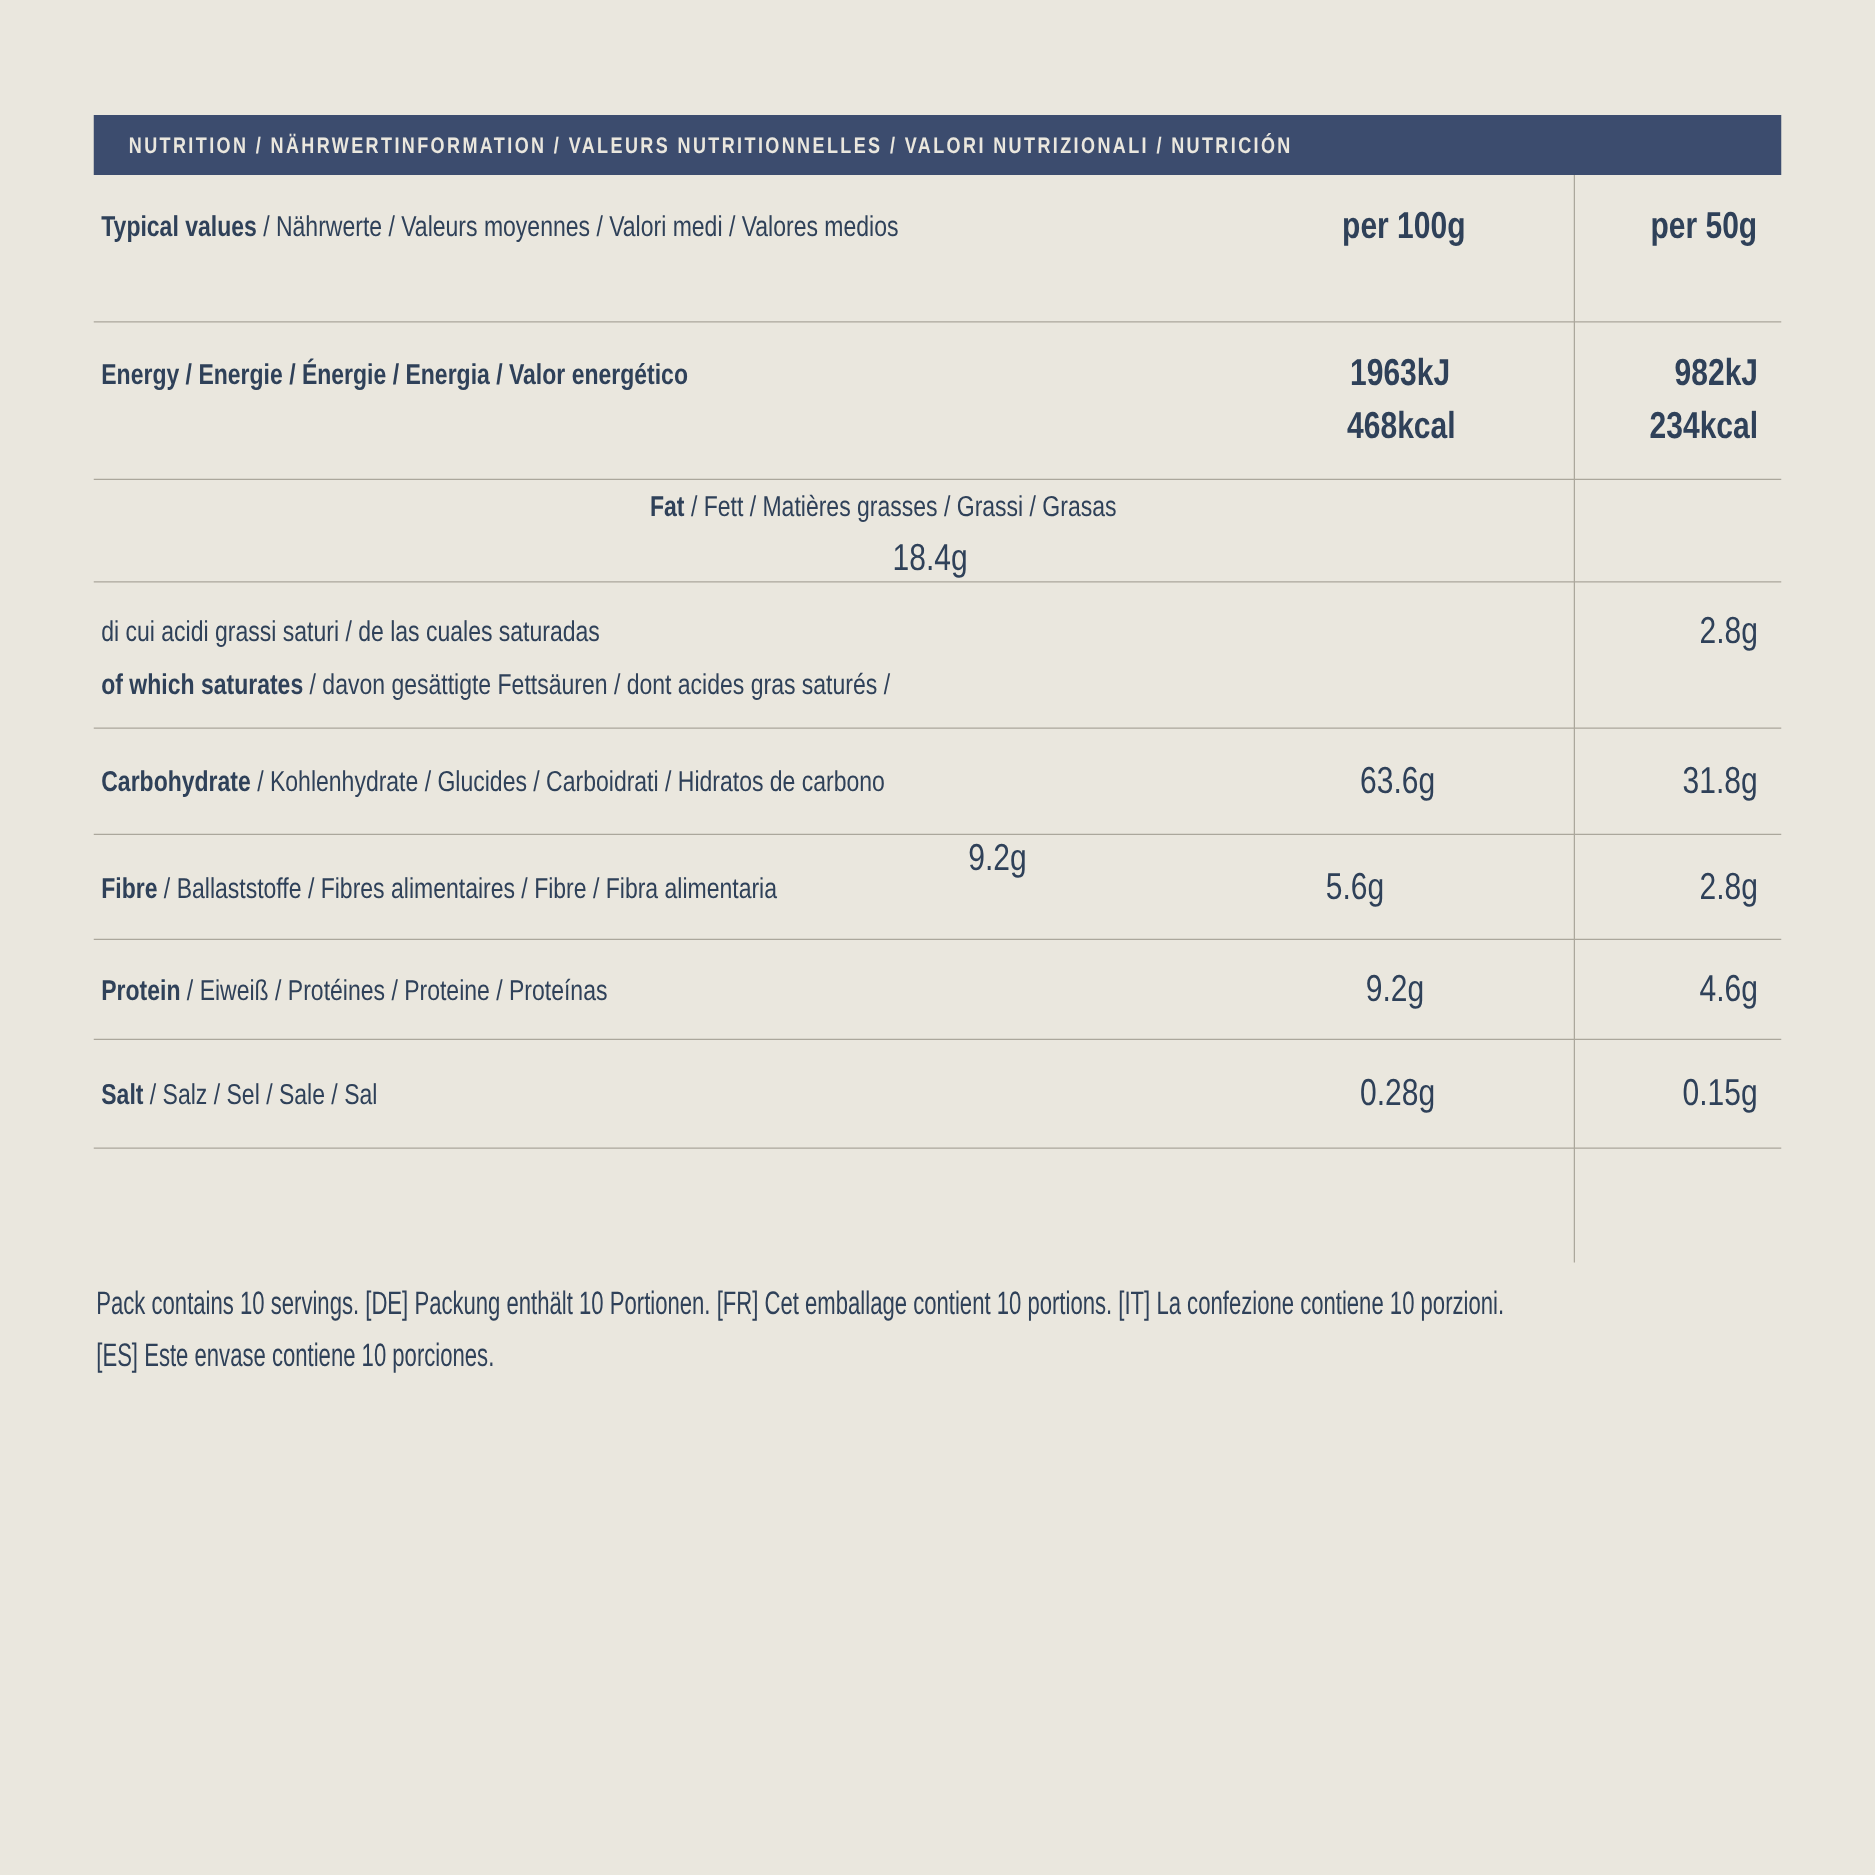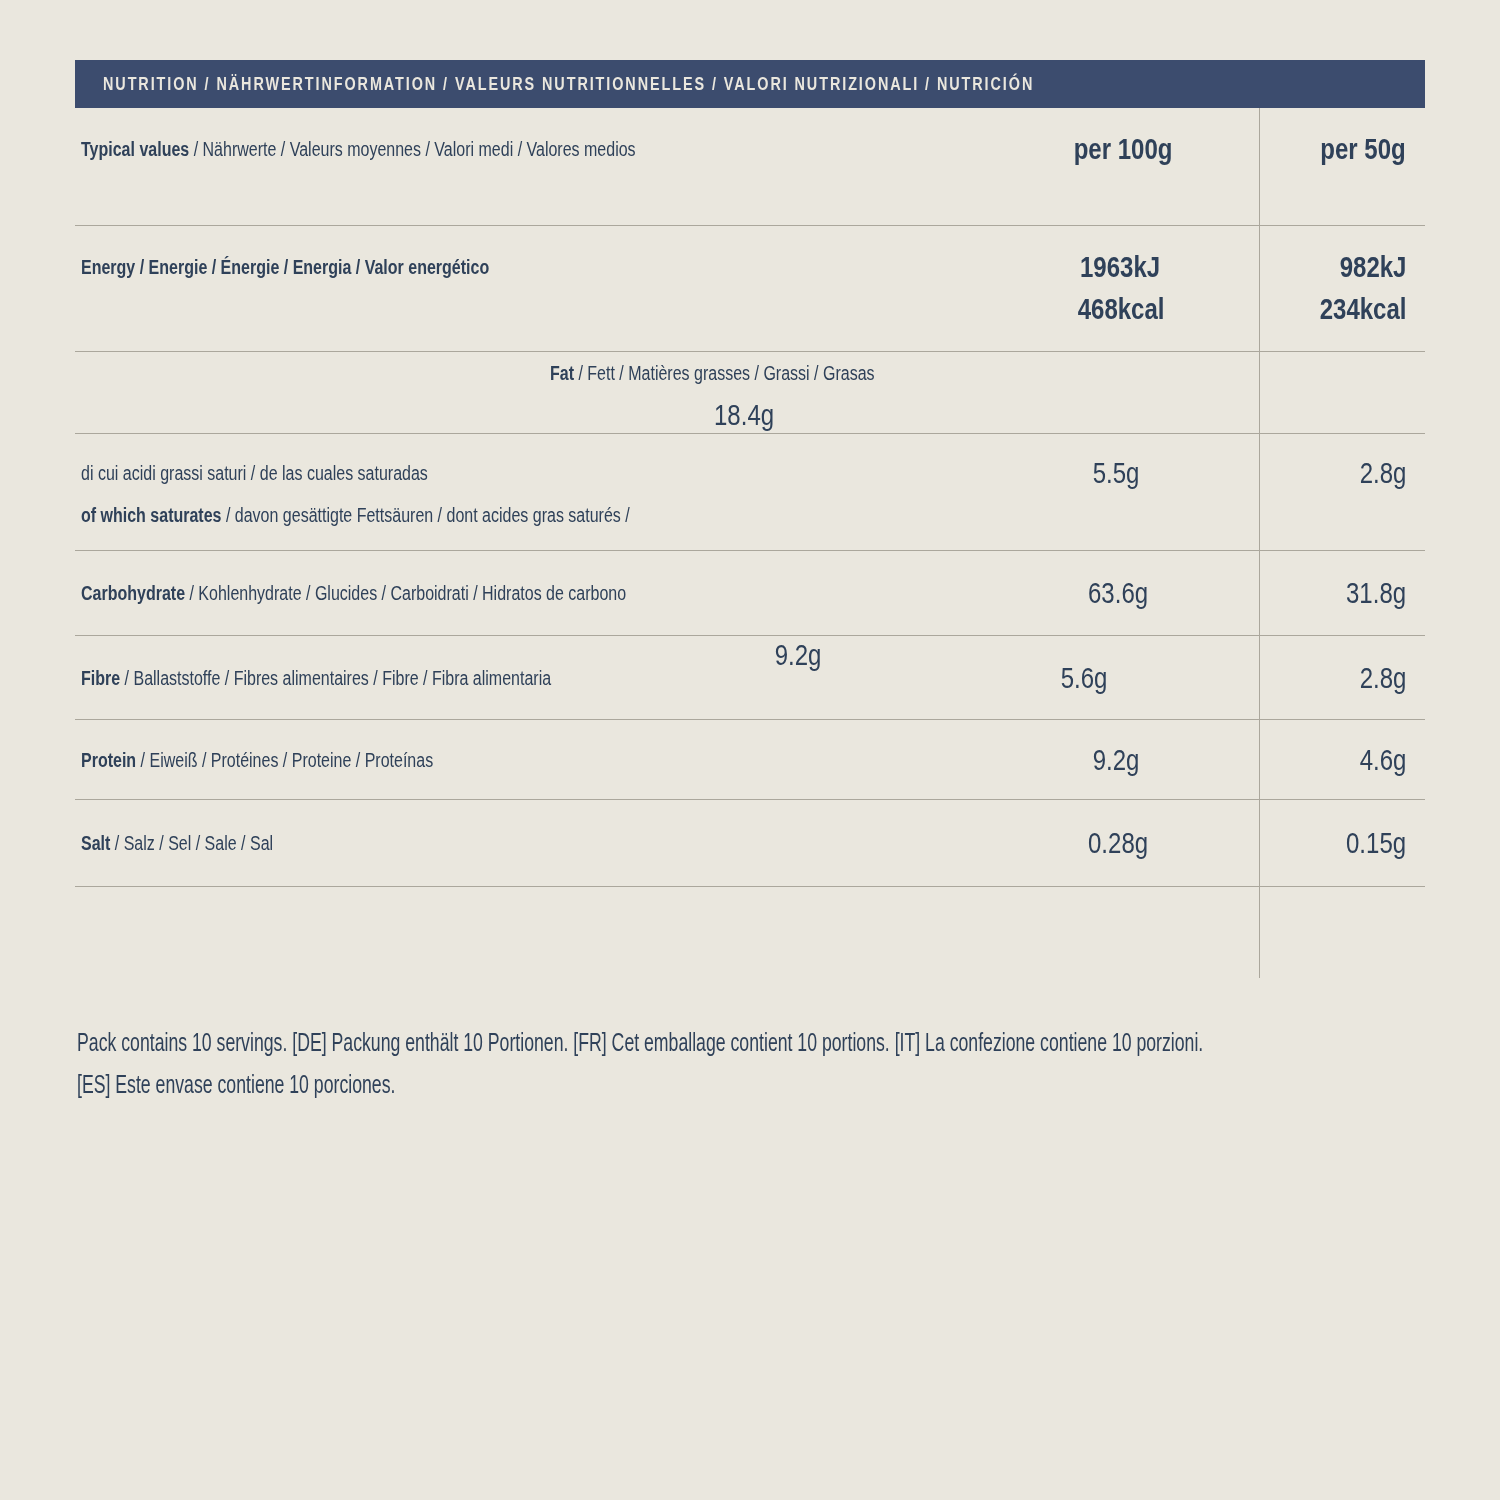--- a/index.html
+++ b/index.html
@@ -16,21 +16,21 @@
     width: 1500px;
     height: 1500px;
     background: #eae7de;
     color: #2f4159;
     font-family: "Liberation Sans", sans-serif;
     overflow: hidden;
   }
   .nutri-table {
     position: absolute;
     left: 75px;
-    top: 60px;
+    top: 92px;
     width: 1350px;
   }
   .bar {
     height: 48px;
     background: #3c4c6e;
     color: #eae7de;
     display: flex;
     align-items: center;
     padding-left: 28px;
     box-sizing: border-box;
@@ -44,21 +44,21 @@
     border-bottom: 1px solid #aba79c;
     box-sizing: border-box;
   }
   .row.top {
     align-items: flex-start;
   }
   .lbl {
     flex: 1 1 auto;
     min-width: 0;
     padding-left: 6px;
-    font-size: 20px;
+    font-size: 23px;
     line-height: 42px;
   }
   .v100 {
     flex: 0 0 240px;
     box-sizing: border-box;
     width: 240px;
     padding-right: 27px;
     text-align: center;
     font-size: 30px;
     line-height: 42px;
@@ -159,21 +159,20 @@
       </div>
       <div class="v100"><span class="val">18.4g</span></div>
       <div class="v50"><span class="val">9.2g</span></div>
     </div>
 
     <div class="row r-sat top">
       <div class="lbl">
         <div><span class="cond">di cui acidi grassi saturi / de las cuales saturadas</span></div>
         <div><span class="cond"><b>of which saturates</b><span> / davon gesättigte Fettsäuren / dont acides gras saturés /</span></span></div>
       </div>
-      <div class="v100"><span class="val">5.5g</span></div>
       <div class="v50"><span class="val">2.8g</span></div>
     </div>
 
     <div class="row r-carb">
       <div class="lbl">
         <span class="cond"><b>Carbohydrate</b><span> / Kohlenhydrate / Glucides / Carboidrati / Hidratos de carbono</span></span>
       </div>
       <div class="v100"><span class="val">63.6g</span></div>
       <div class="v50"><span class="val">31.8g</span></div>
     </div>

